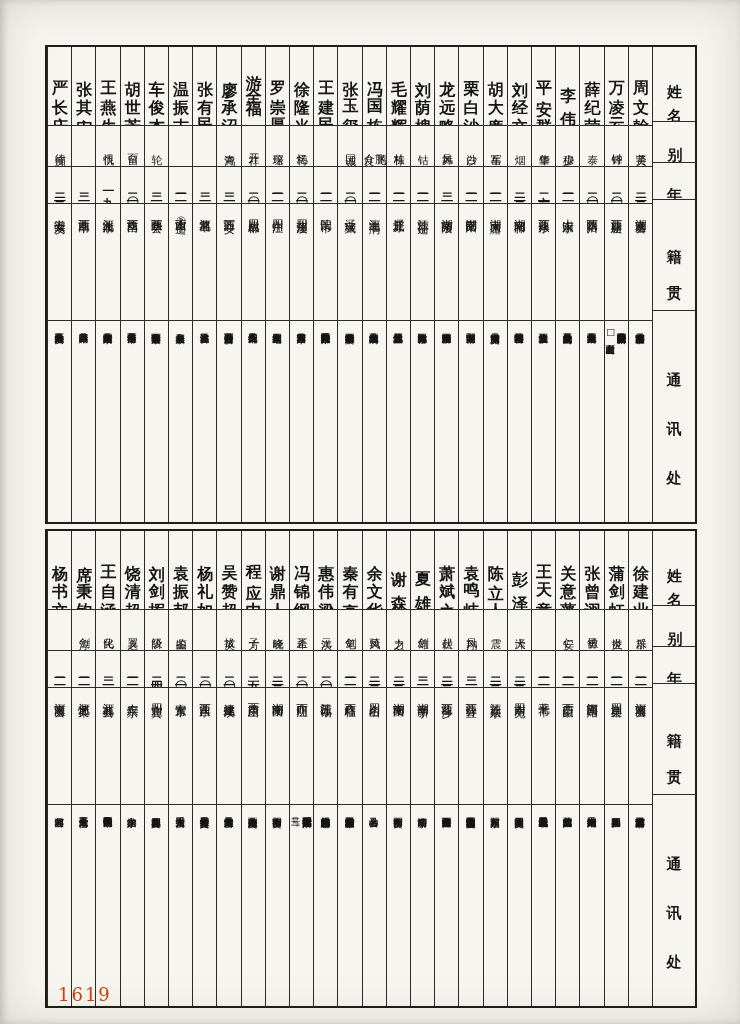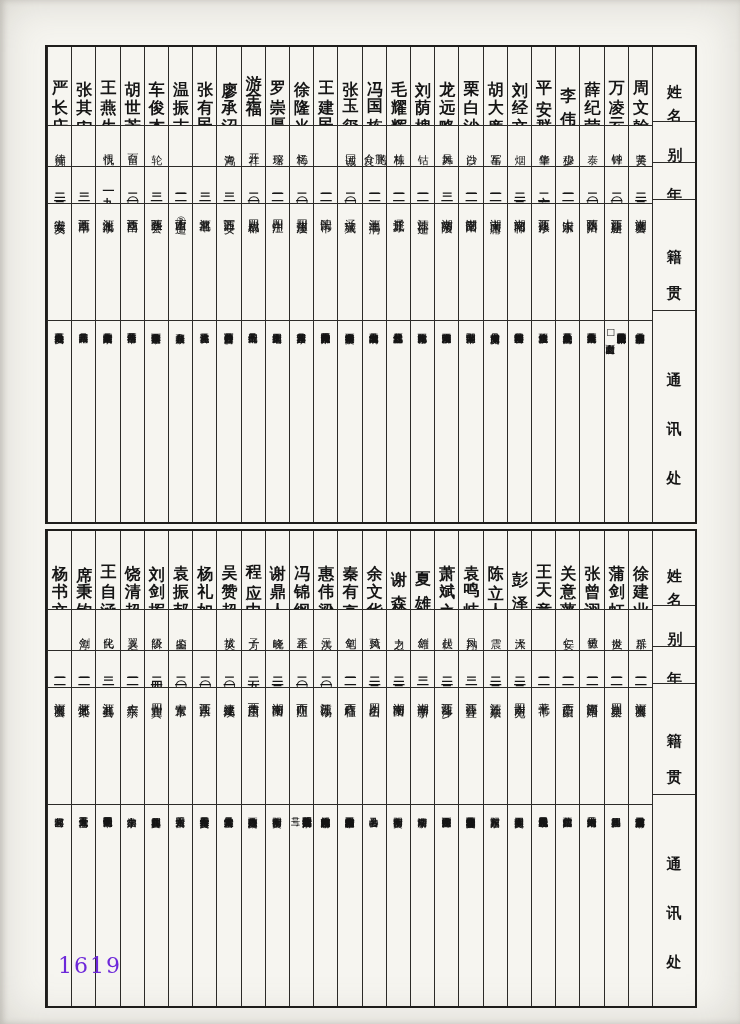--- a/index.html
+++ b/index.html
@@ -33,23 +33,23 @@
     white-space:pre-line;
   }
   .cell.name{height:74px;font-size:16px;font-weight:700;justify-content:space-evenly;padding:2px 0;}
   .cell.alias{height:40px;font-size:11px;justify-content:center;line-height:1.05;letter-spacing:1px;}
   .cell.age{height:36px;font-size:12px;font-weight:600;justify-content:center;gap:3px;}
   .cell.native{height:110px;font-size:11.5px;justify-content:flex-start;padding-top:6px;letter-spacing:1px;line-height:1.1;}
   .cell.addr{height:196px;font-size:9.5px;justify-content:flex-start;padding-top:5px;line-height:1.2;border-bottom:none;}
   .cell.hdr{font-size:15px;font-weight:700;justify-content:space-evenly;letter-spacing:0;padding:0;gap:0;}
   .note{font-size:9px;font-weight:400;}
   .page-number{
-    position:absolute;left:58px;top:953px;
+    position:absolute;left:58px;top:984px;
     font-family:"DejaVu Serif", serif;
-    font-size:22px;letter-spacing:2px;color:#6d28d9;
+    font-size:18px;letter-spacing:2px;color:#c2410c;
   }
 </style>
 </head>
 <body>
 
 <div class="page">
   <div class="tables">
 
     <section class="dtable">
       <div class="cols">

